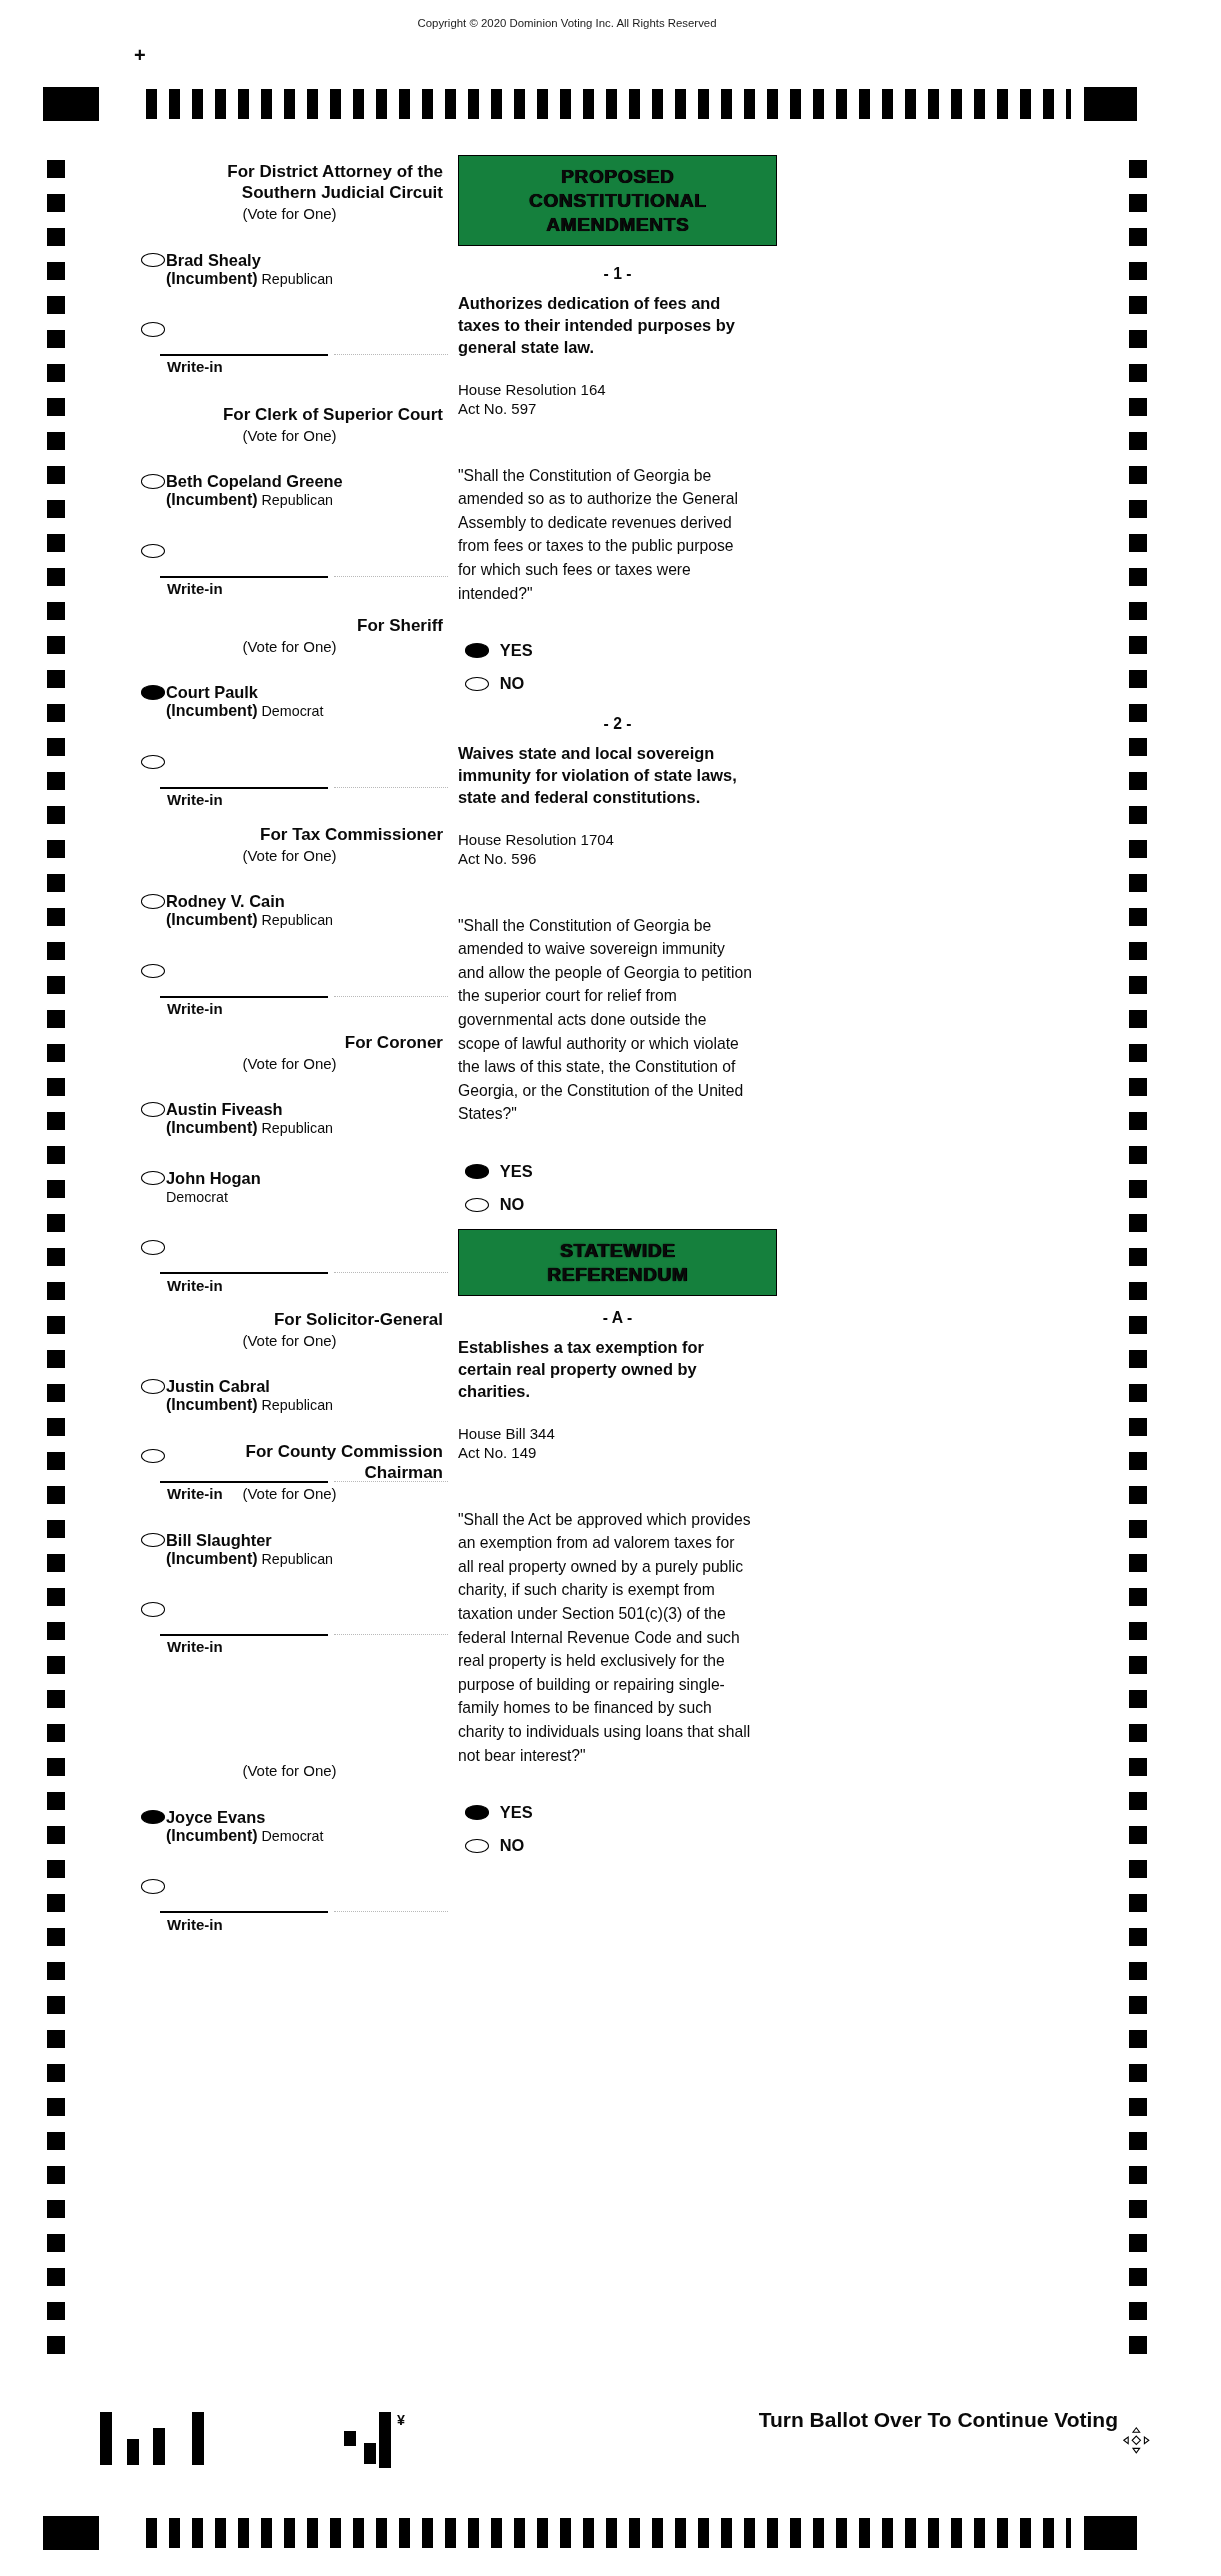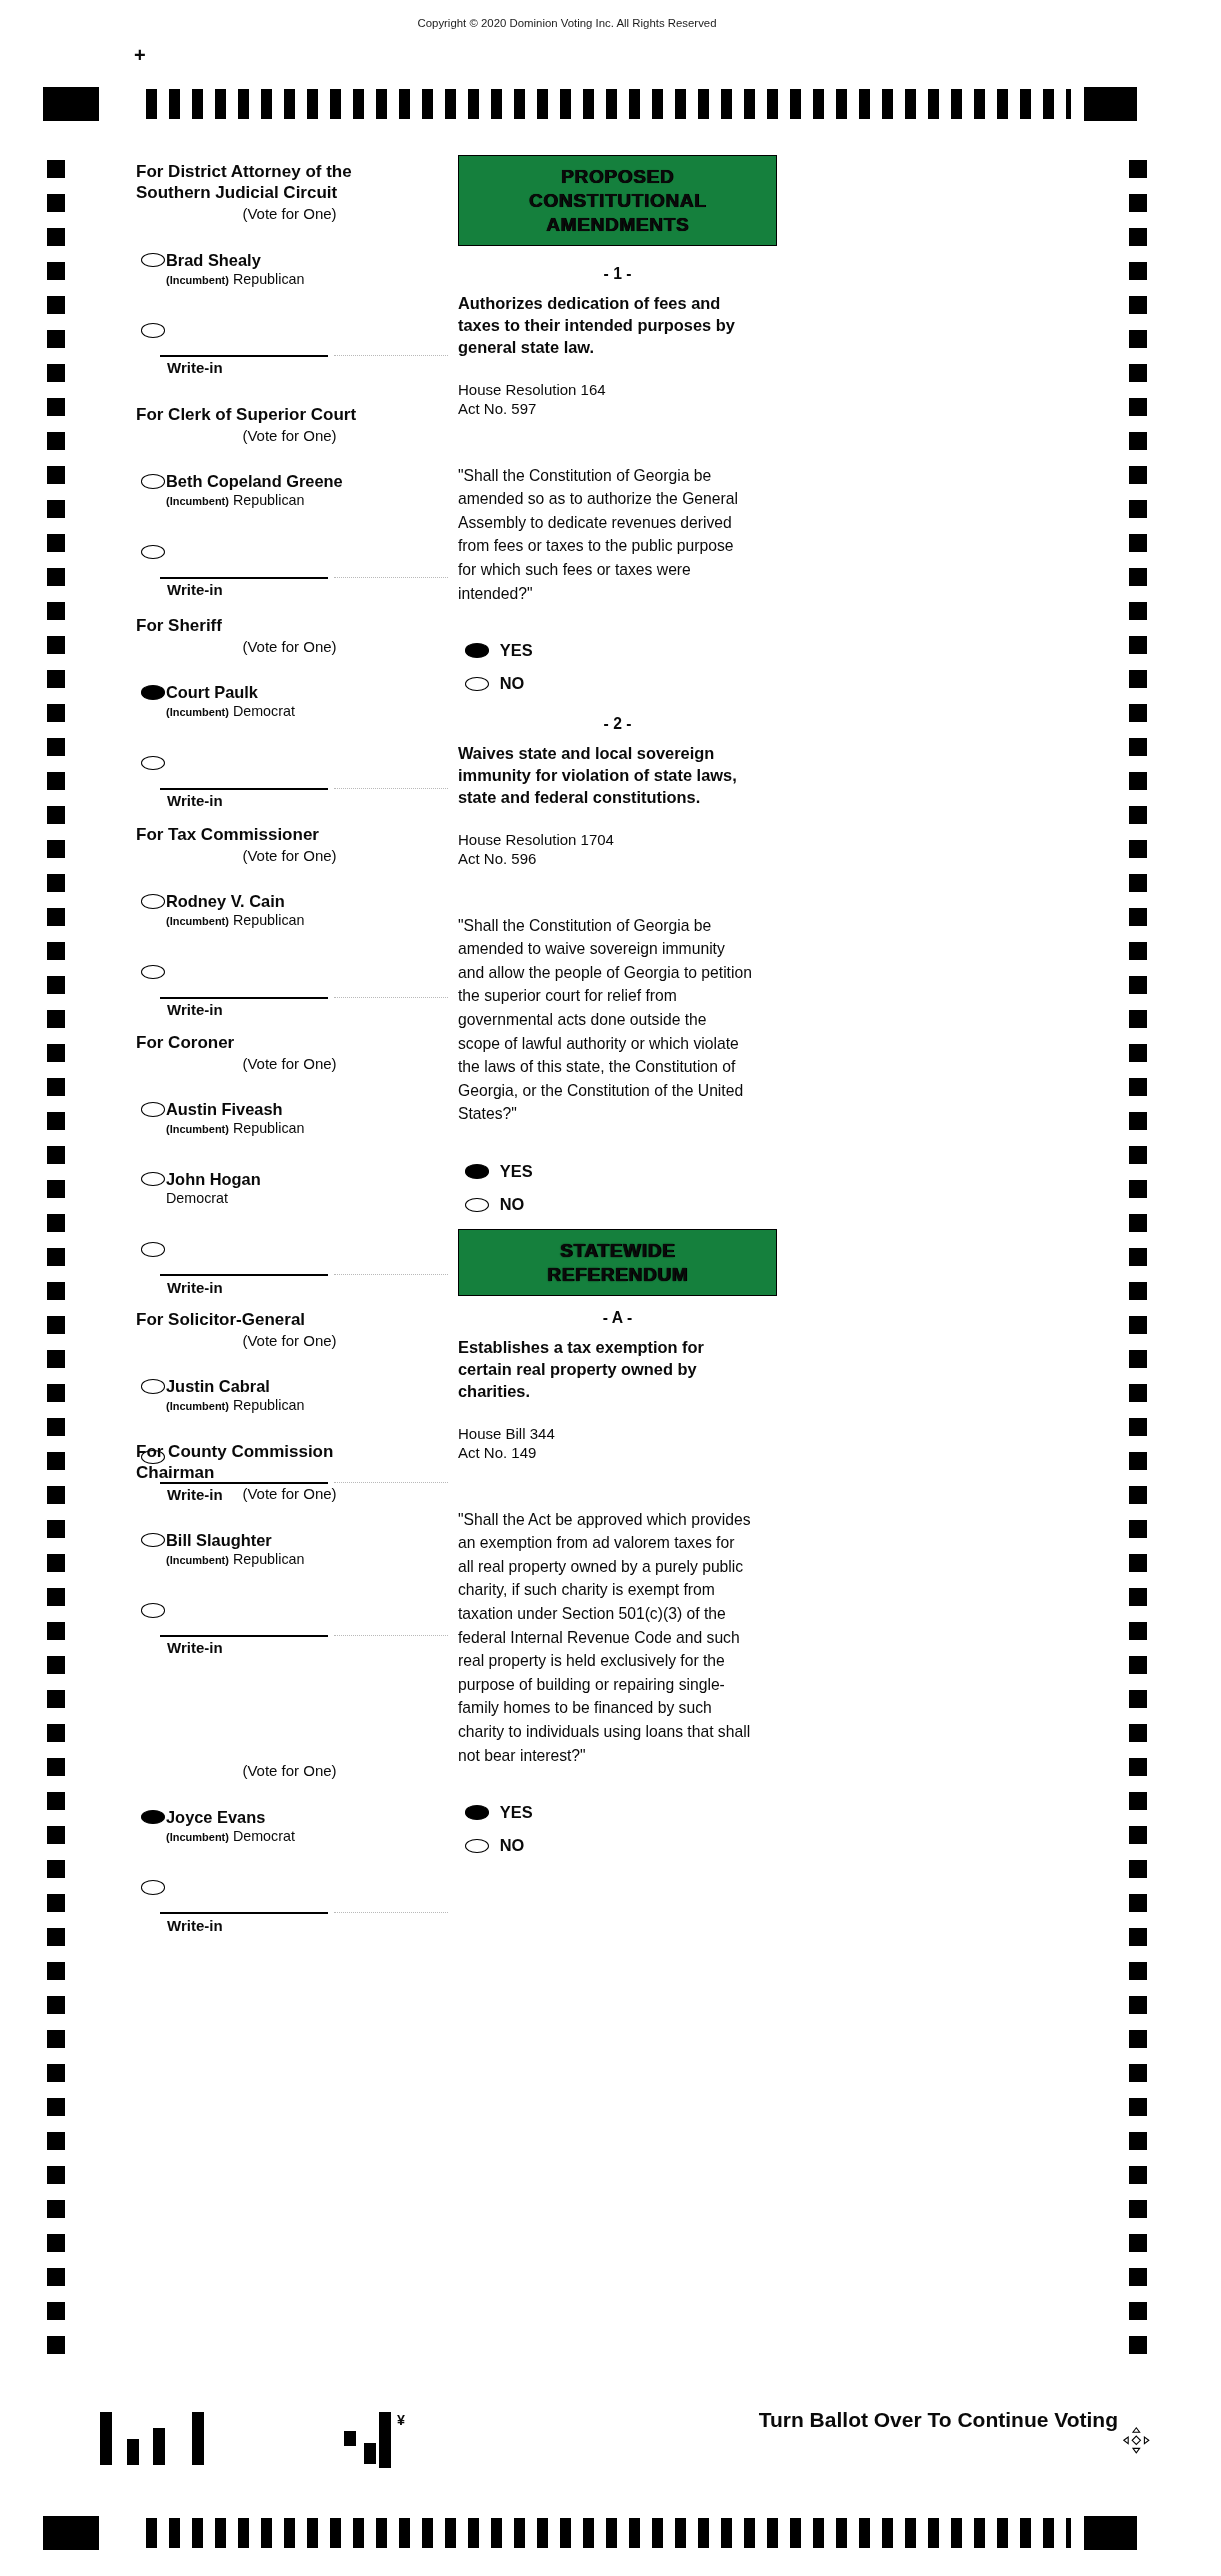--- a/index.html
+++ b/index.html
@@ -24,30 +24,30 @@
   .ticks-top    { left:146px; top:89px;  width:925px; }
   .ticks-bottom { left:146px; top:2518px; width:925px; }
   .timing-col { position:absolute; top:160px; width:18px; height:2194px;
     background:repeating-linear-gradient(to bottom,#000 0 18px,transparent 18px 34px); }
   .tc-left  { left:47px; }
   .tc-right { left:1129px; }
 
   
   .col-left { position:absolute; left:136px; top:0; width:307px; }
   .race { position:absolute; left:0; width:307px; }
-  .race-title { font-size:17px; font-weight:bold; line-height:21.4px; text-align:left; }
+  .race-title { font-size:17px; font-weight:bold; line-height:21.4px; text-align:right; }
   .vote-note  { font-size:15px; line-height:18.6px; text-align:center; margin-top:1.4px; }
   .cand { display:flex; align-items:flex-start; gap:1px; margin-top:26px; padding-left:5px; }
   .cand + .cand { margin-top:30px; }
   .bubble { flex:0 0 auto; display:inline-block; width:24px; height:14.3px;
     border:1.8px solid #000; border-radius:50%; background:#fff; margin-top:2.9px; }
   .bubble[data-filled="true"] { background:#000; }
   .cand-name  { display:block; font-size:16.4px; font-weight:bold; line-height:20px; }
   .cand-party { display:block; font-size:14.3px; line-height:18.6px; }
-  .cand-party b { font-size:11px; }
+  .cand-party b { font-size:16px; }
   .empty-row { margin-top:31px; padding-left:5px; }
   .writein { margin-left:24px; margin-top:15.7px; width:168px; border-top:2.1px solid #000; position:relative; }
   .writein::after { content:""; position:absolute; left:174px; top:-2.1px; width:114px; border-top:1.4px dotted #b9b9b9; }
   .writein-label { font-size:15px; font-weight:bold; line-height:18.6px; padding:2.1px 0 0 7.1px; }
 
   
   .col-right { position:absolute; left:458px; top:0; width:321px; }
   .hdr-box { position:absolute; left:0; width:319px; border:1.4px solid #000; text-align:center; padding:8.6px 0; background:#15803d; }
   .hdr-line { font-size:19px; font-weight:900; line-height:24px; letter-spacing:0.7px;
     text-shadow:0 0 0.7px #000, 0.9px 0 0 #000; }

